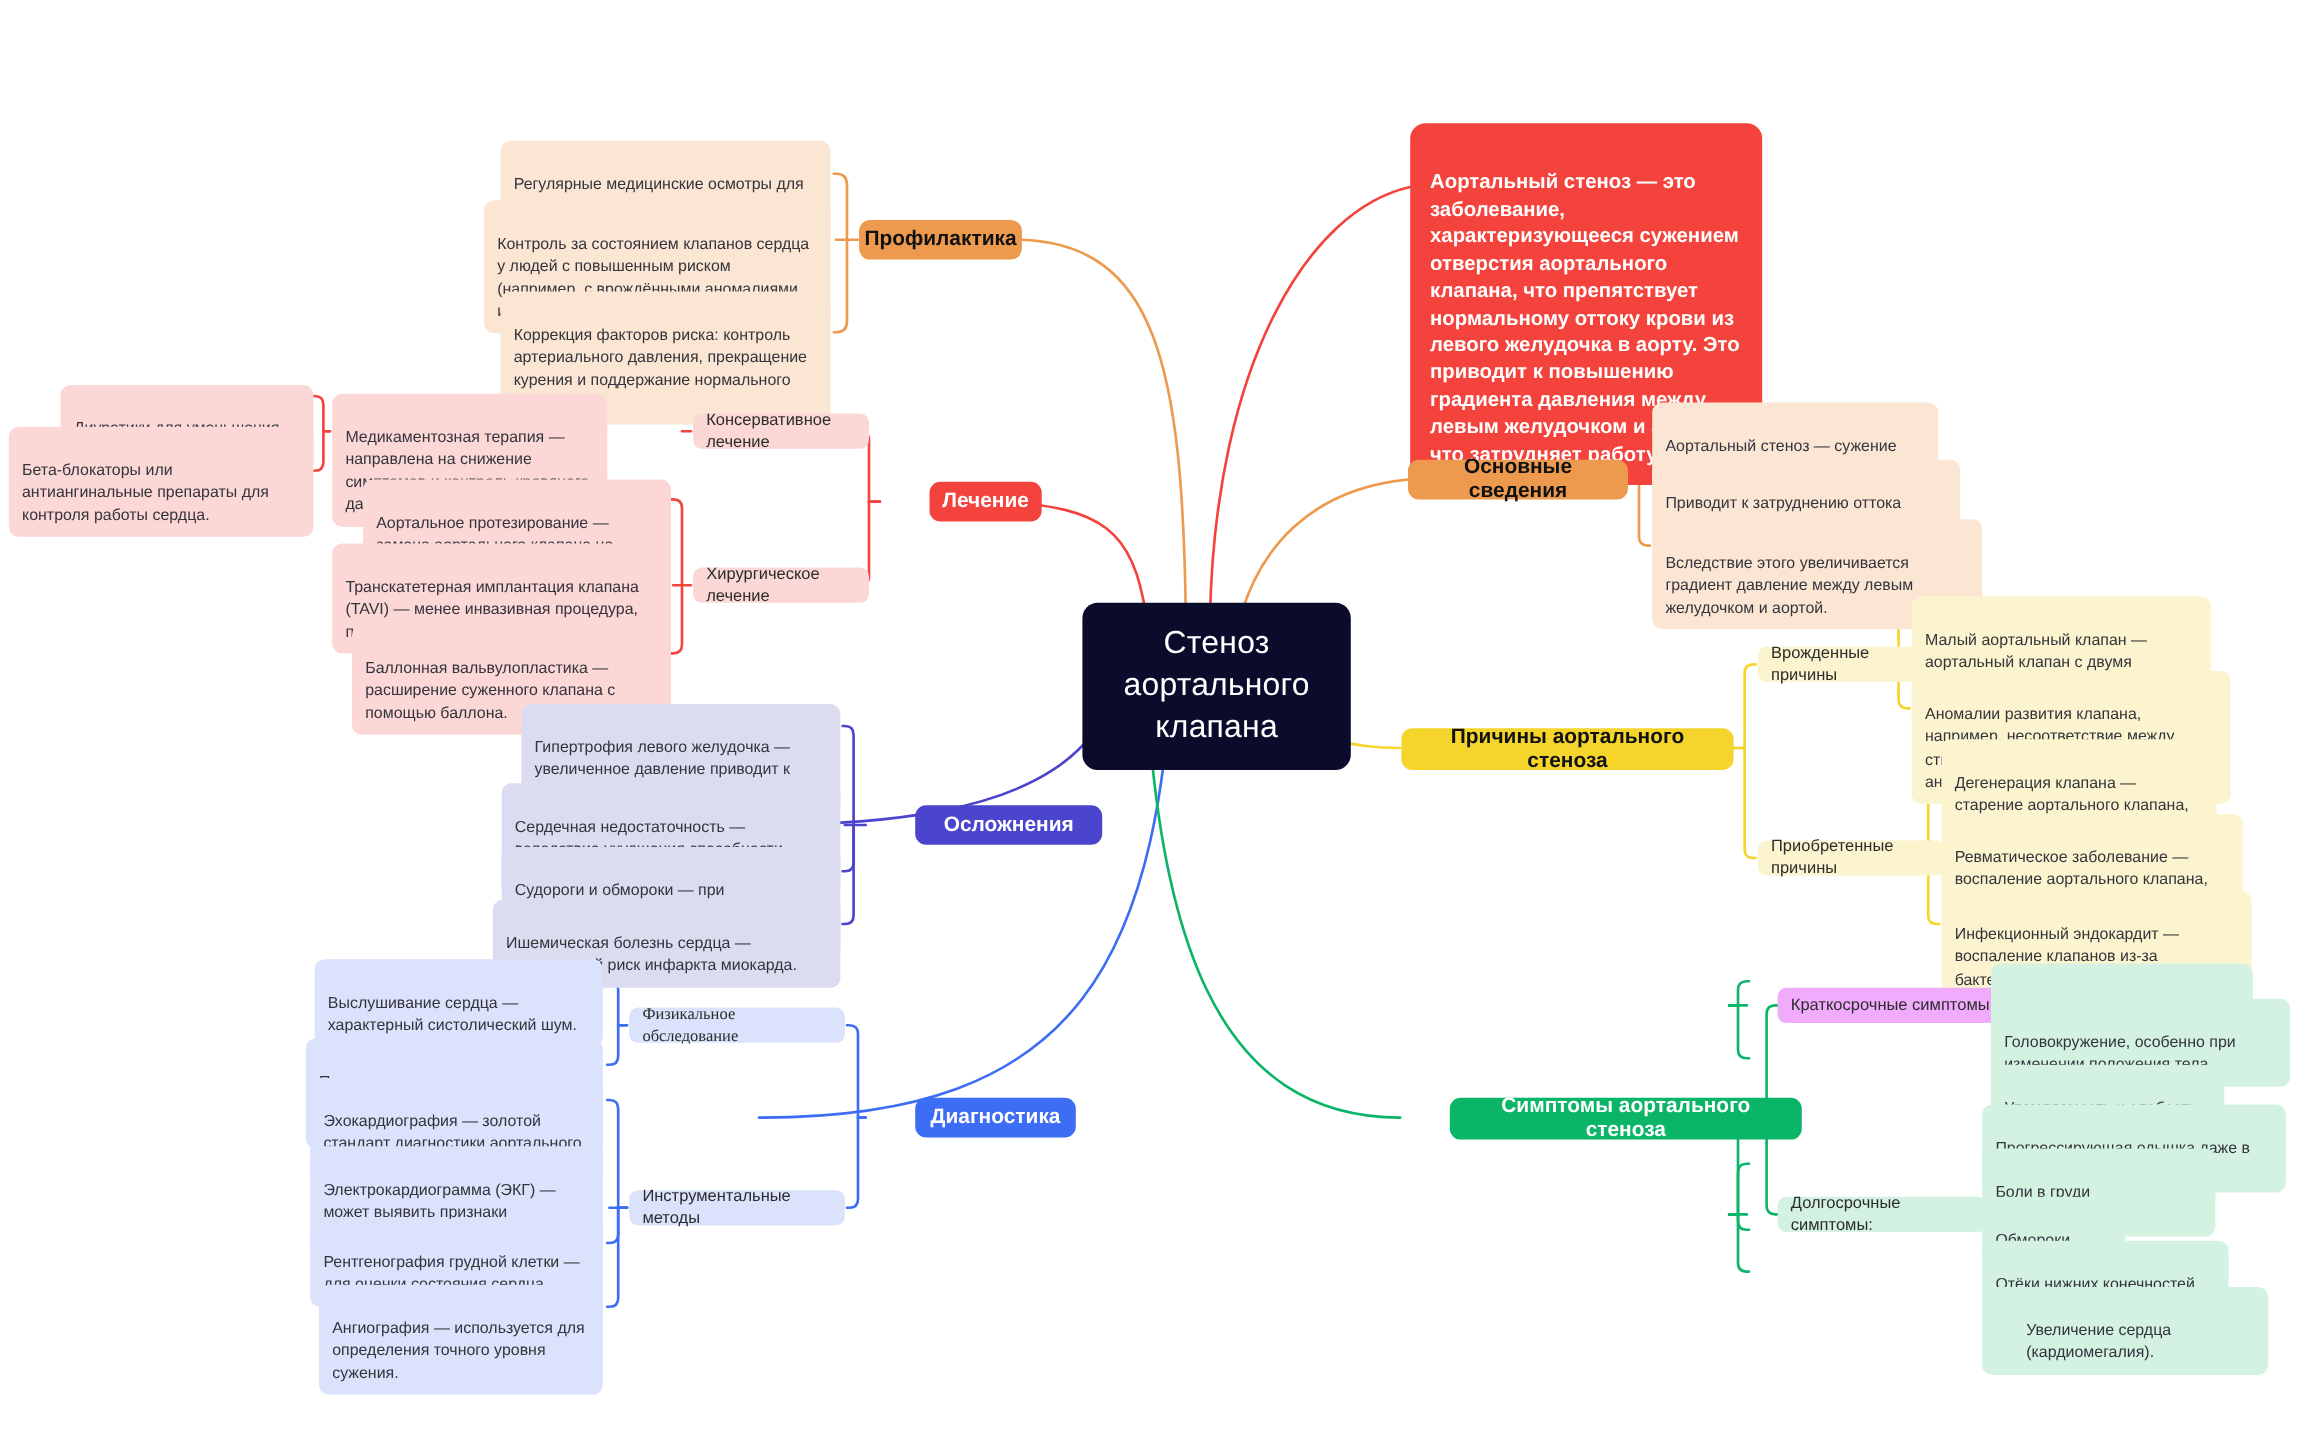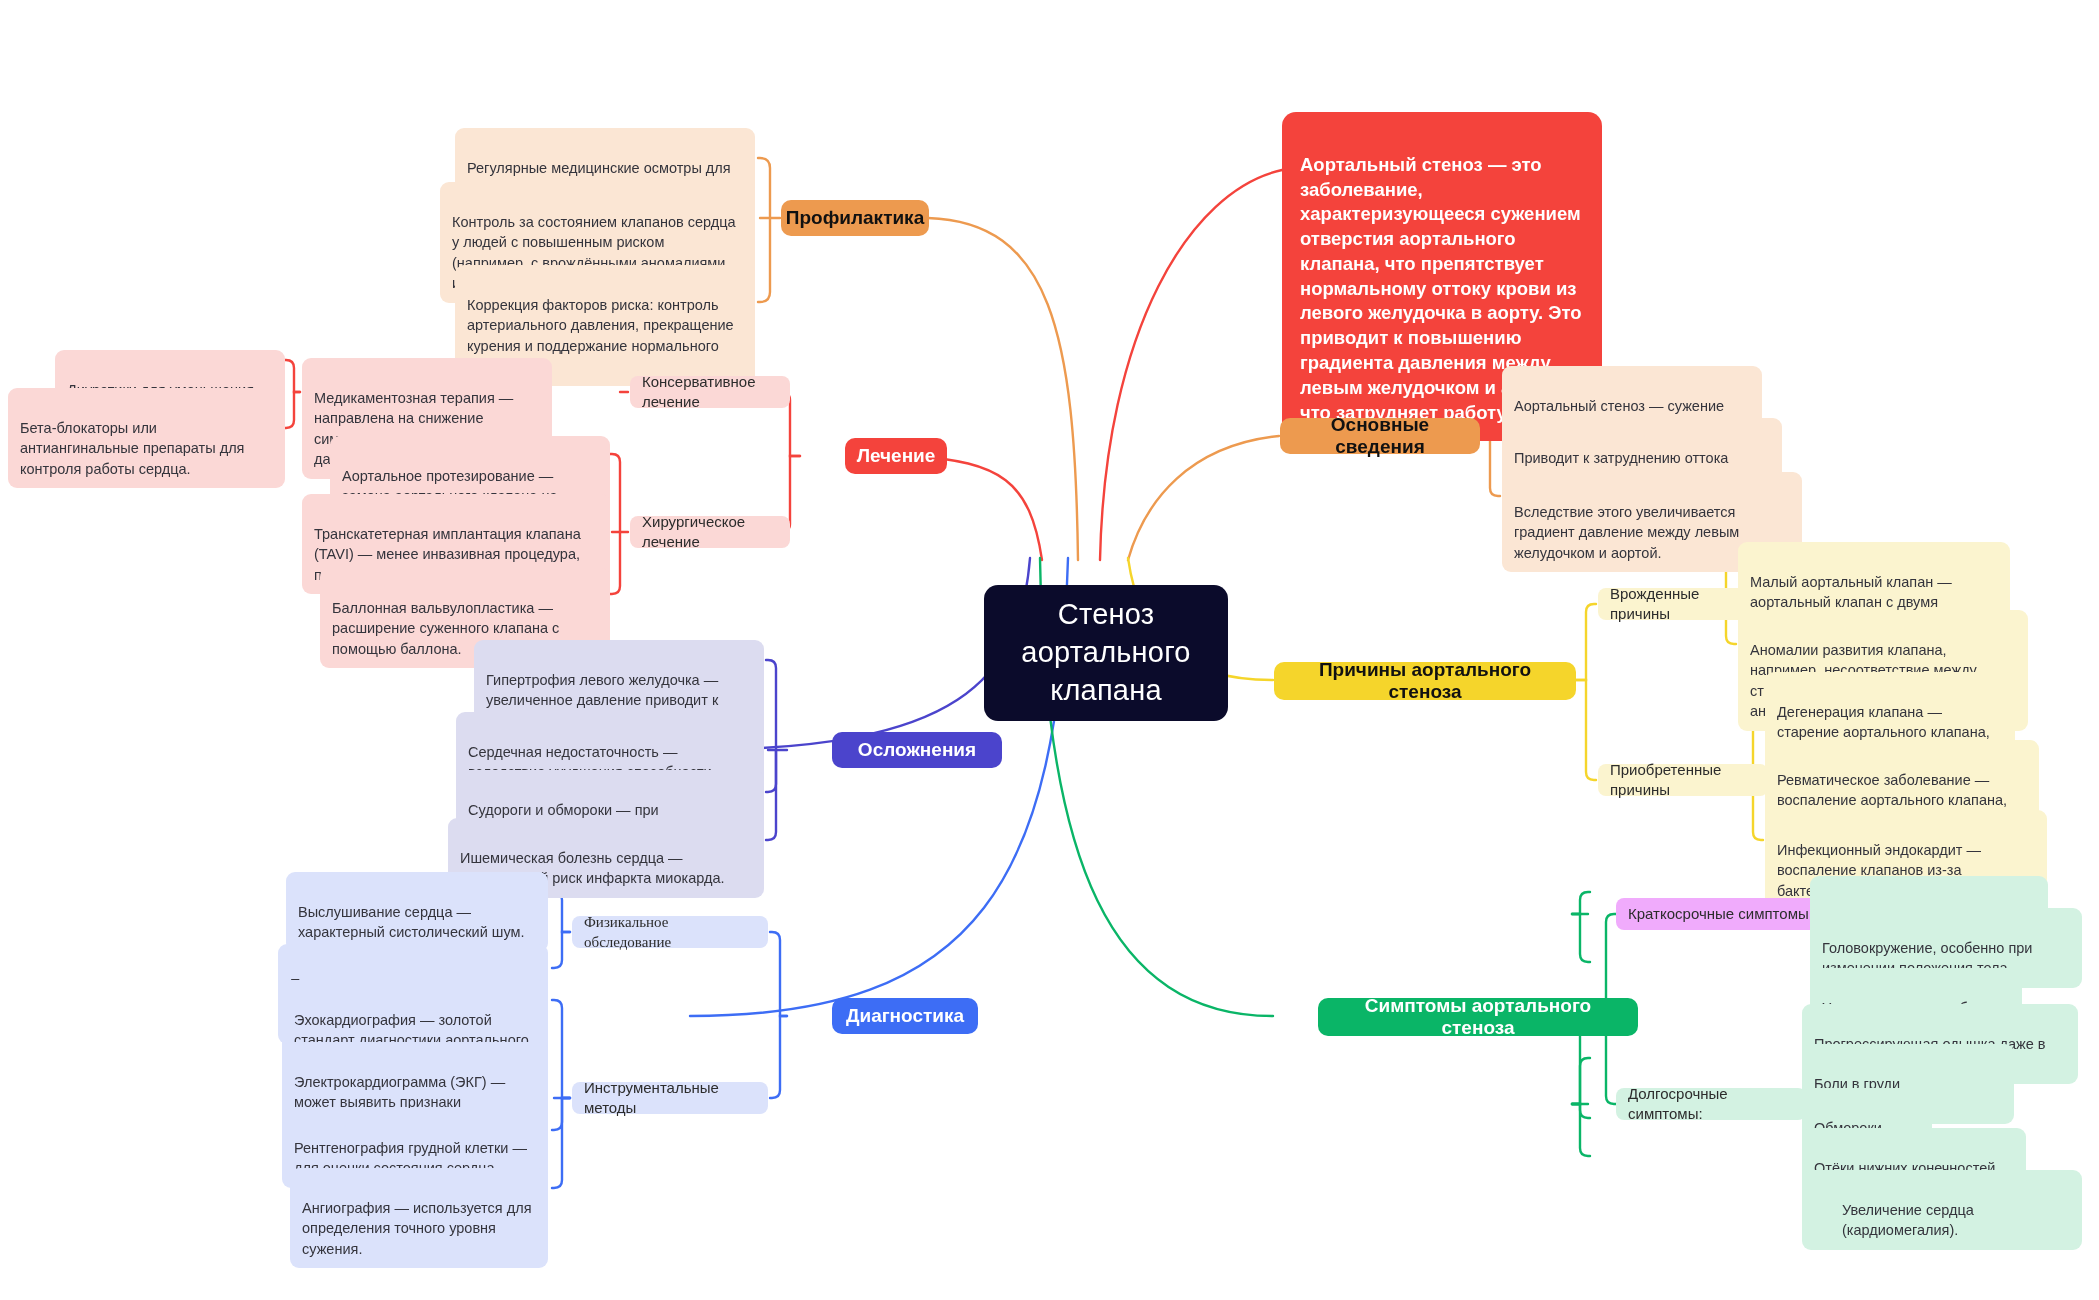--- a/index.html
+++ b/index.html
@@ -152,21 +152,21 @@
       <path stroke="#0ab567" d="M 1572,914 L 1588,914"></path>
       <path stroke="#0ab567" d="M 1572,914 L 1580,914 L 1580,954 Q 1580,962 1588,962 L 1590,962"></path>
       <path stroke="#0ab567" d="M 1572,1104 L 1580,1104 L 1580,1028 Q 1580,1020 1588,1020 L 1590,1020"></path>
       <path stroke="#0ab567" d="M 1572,1104 L 1580,1104 L 1580,1066 Q 1580,1058 1588,1058 L 1590,1058"></path>
       <path stroke="#0ab567" d="M 1572,1104 L 1588,1104"></path>
       <path stroke="#0ab567" d="M 1572,1104 L 1580,1104 L 1580,1110 Q 1580,1118 1588,1118 L 1590,1118"></path>
       <path stroke="#0ab567" d="M 1572,1104 L 1580,1104 L 1580,1148 Q 1580,1156 1588,1156 L 1590,1156"></path>
     </g>
   </svg>
 
-  <div class="node root" style="left:984px; top:548px; width:244px; height:136px;margin-top:37px;">
+  <div class="node root" style="left:984px; top:548px; width:244px; height:152px;">
     <span>Стеноз
 аортального
 клапана</span>
   </div>
 
   <div class="node callout" style="left:1282px; top:112px; width:320px; height:auto; display:block;">
     <span>Аортальный стеноз — это заболевание, характеризующееся сужением отверстия аортального клапана, что препятствует нормальному оттоку крови из левого желудочка в аорту. Это приводит к повышению градиента давления между левым желудочком и аортой, что затрудняет работу сердца.</span>
   </div>
 
   <div class="node b1" style="left:781px; top:200px; width:148px; height:36px; background:#ed9a4f;">
@@ -315,17 +315,17 @@
   </div>
   <div class="node leaf" style="left:1802px; top:1044px; width:212px; background:#d3f2e2;">
     <span>Боли в груди (стенокардия).</span>
   </div>
   <div class="node leaf" style="left:1802px; top:1088px; width:130px; background:#d3f2e2;">
     <span>Обмороки.</span>
   </div>
   <div class="node leaf" style="left:1802px; top:1128px; width:224px; background:#d3f2e2;">
     <span>Отёки нижних конечностей.</span>
   </div>
-  <div class="node leaf" style="left:1802px; top:1170px; width:280px; background:#d3f2e2;padding-left:40px;">
+  <div class="node leaf" style="left:1802px; top:1170px; width:260px; background:#d3f2e2;padding-left:40px;">
     <span>Увеличение сердца (кардиомегалия).</span>
   </div>
 
 </div>
 
 </body></html>

